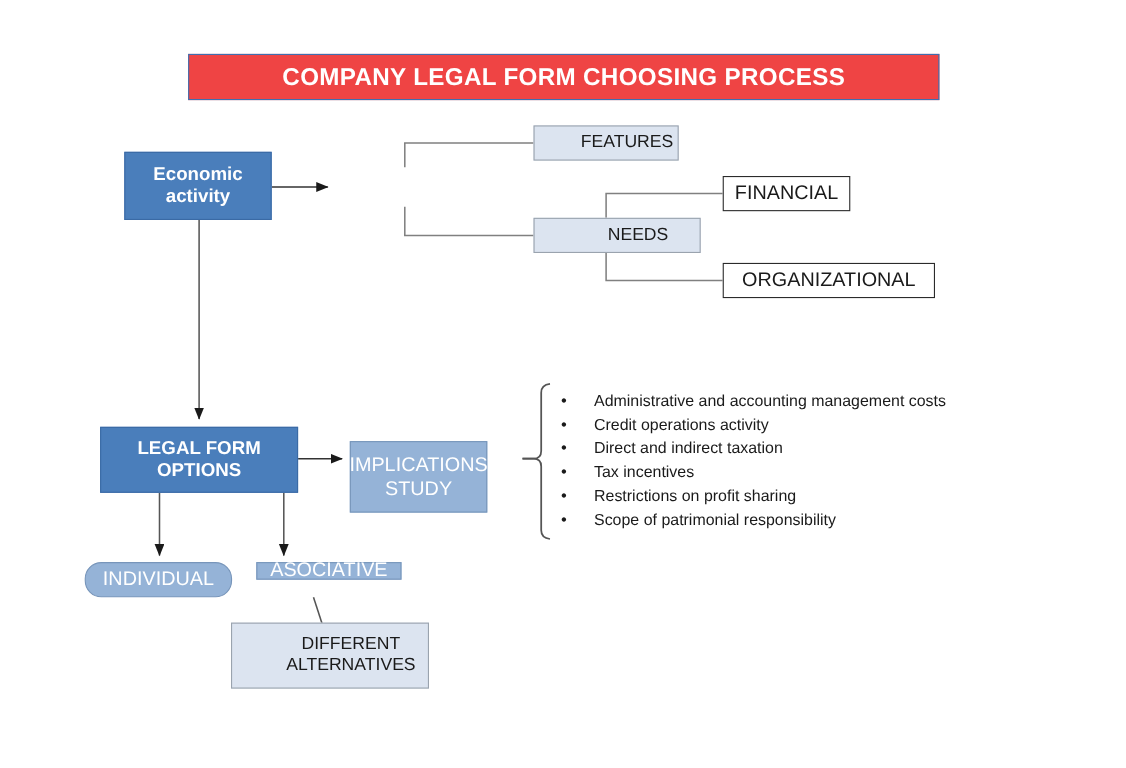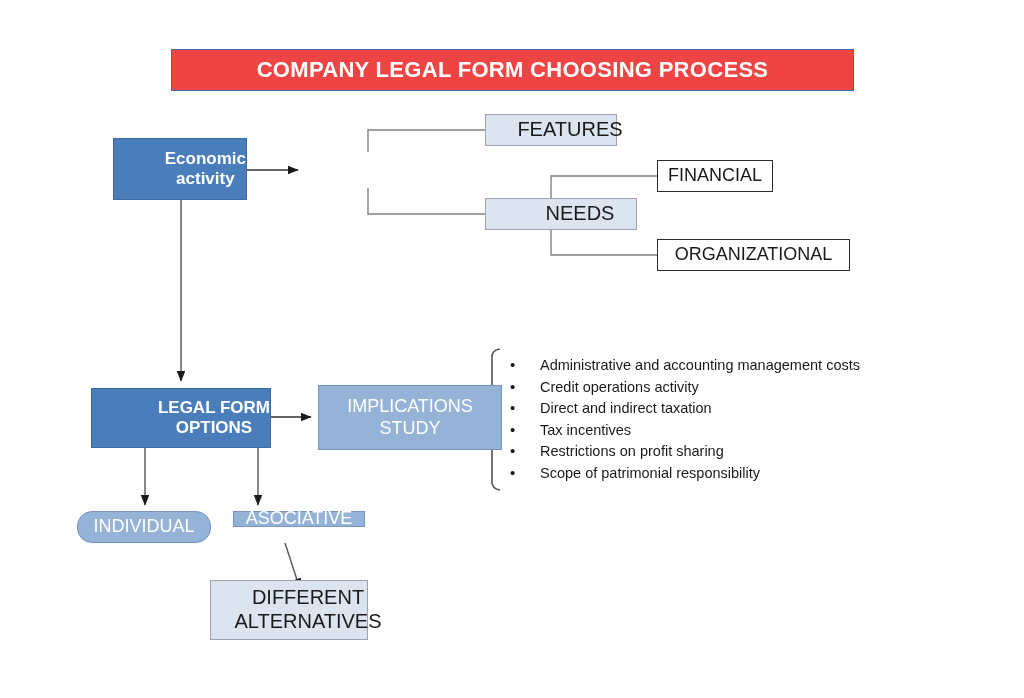--- a/index.html
+++ b/index.html
@@ -42,59 +42,58 @@
     letter-spacing: 0.3px;
   }
 
   
   .box-dark {
     background: #4A7EBB;
     border: 1px solid #3A6AA5;
     color: #ffffff;
     font-weight: bold;
     font-size: 17px;
-    justify-content: flex-end;
   }
   
   .box-mid {
     background: #95B3D7;
     border: 1px solid #7795BA;
     color: #ffffff;
     font-weight: normal;
     font-size: 18px;
   }
   
   .box-pale {
     background: #DCE4F0;
     border: 1px solid #9AA3AE;
     color: #1a1a1a;
     font-weight: normal;
-    font-size: 20px;
+    font-size: 16px;
     padding-left: 38px;
   }
   
   .box-white {
     background: #ffffff;
     border: 1px solid #2B2B2B;
     color: #1a1a1a;
     font-weight: normal;
     font-size: 18px;
   }
 
   #b-economic   { left: 113px; top: 138px; width: 134px; height: 62px; }
   #b-analysis   { left: 305px; top: 152px; width: 128px; height: 36px; }
   #b-features   { left: 485px; top: 114px; width: 132px; height: 32px; }
   #b-needs      { left: 485px; top: 198px; width: 152px; height: 32px; }
   #b-financial  { left: 657px; top: 160px; width: 116px; height: 32px; }
   #b-organizational { left: 657px; top: 239px; width: 193px; height: 32px; }
   #b-legalform  { left: 91px; top: 388px; width: 180px; height: 60px; }
-  #b-implications { left: 318px; top: 385px; width: 184px; height: 65px; }
+  #b-implications { left: 318px; top: 401px; width: 125px; height: 65px; }
   #b-individual { left: 77px; top: 511px; width: 134px; height: 32px; border-radius: 15px; }
   #b-asociative { left: 233px; top: 511px; width: 132px; height: 16px; }
-  #b-different  { left: 210px; top: 580px; width: 158px; height: 60px; }
+  #b-different  { left: 210px; top: 566px; width: 180px; height: 60px; }
 
   
   #bullet-list {
     position: absolute;
     left: 510px;
     top: 357px;
     width: 420px;
     font-size: 14.5px;
     color: #1a1a1a;
   }

